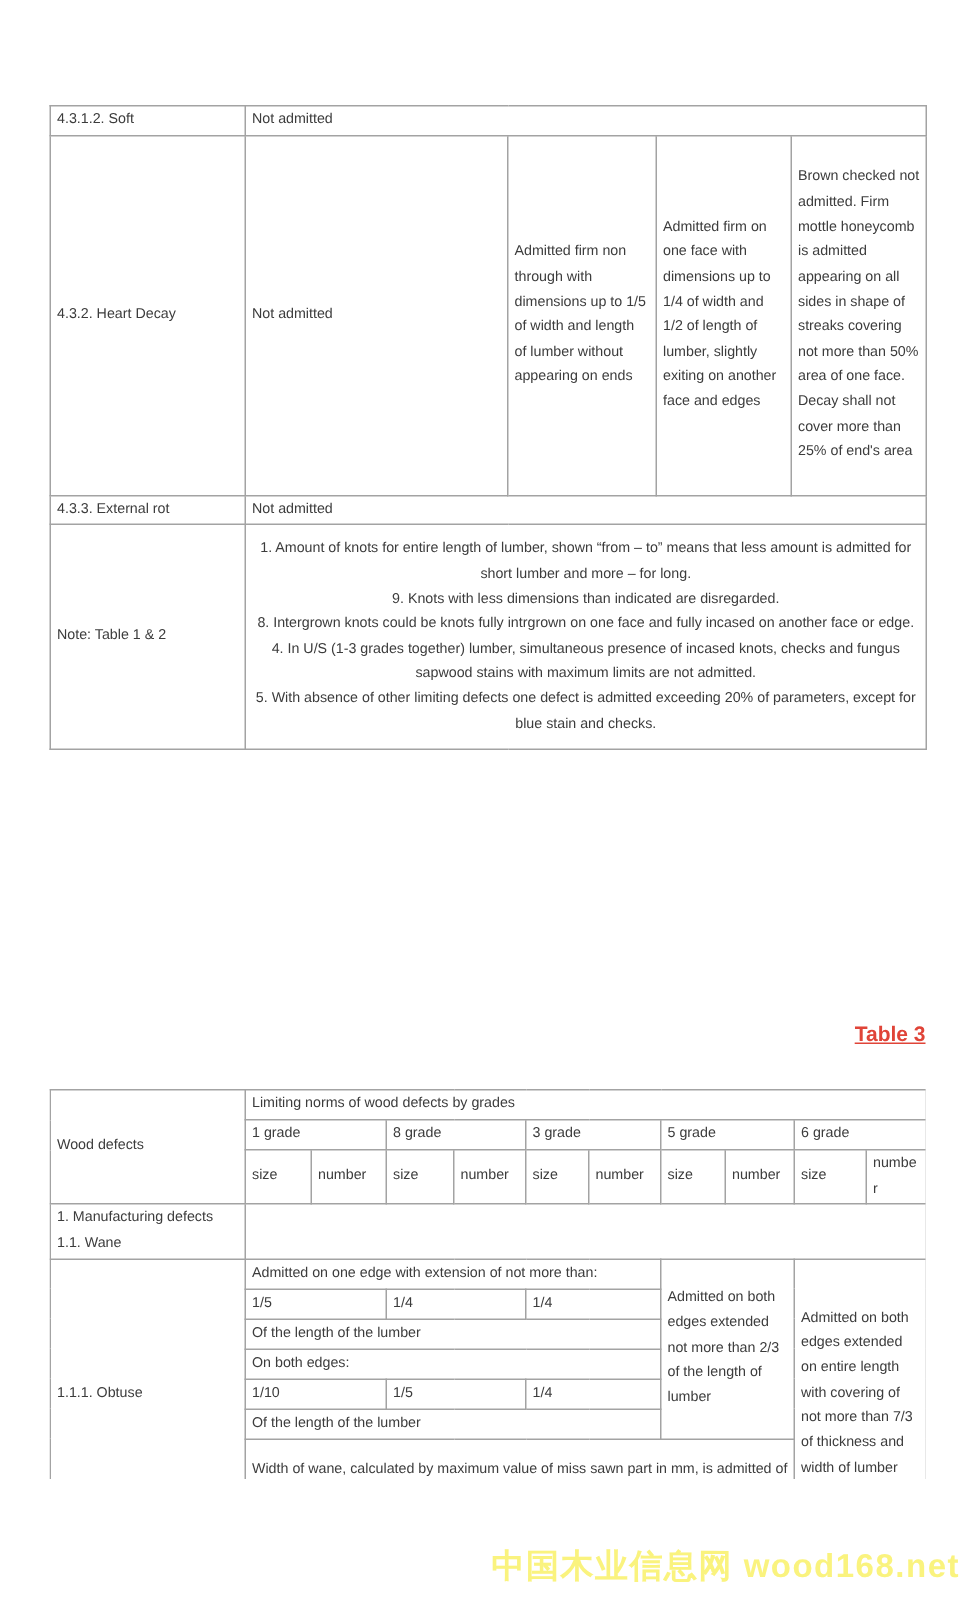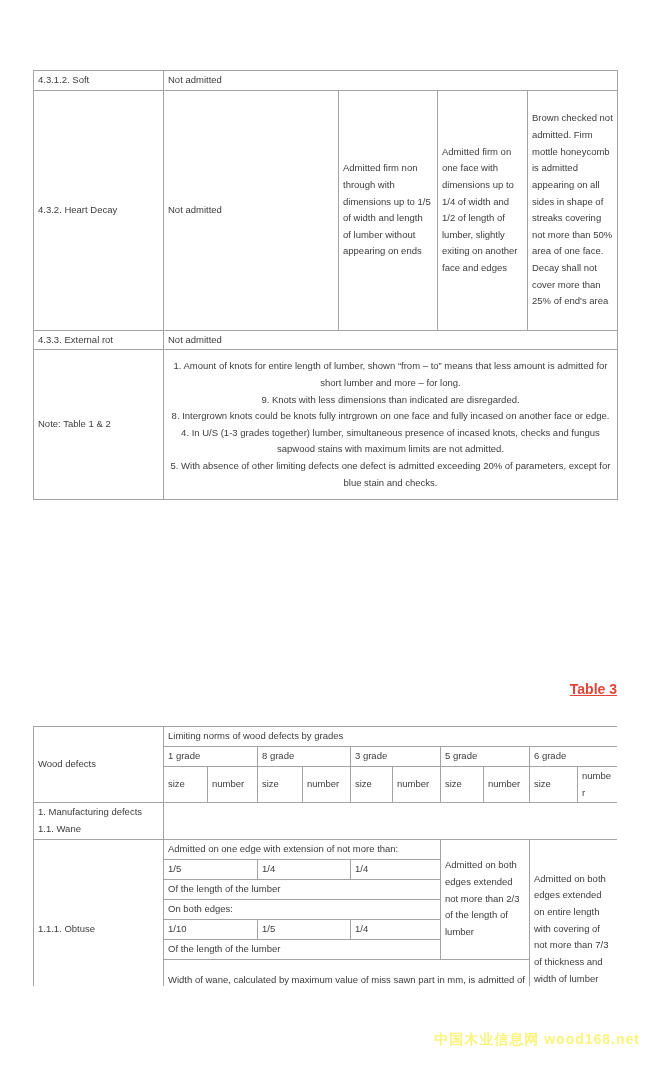--- a/index.html
+++ b/index.html
@@ -24,21 +24,21 @@
   td.vtop { vertical-align:top; }
   .preline { white-space:pre-line; }
   .note-item { margin:0;text-align:center; }
   .tbl-link {
     position:absolute; top:677px; right:31px;
     color:var(--link-red,#e04438); font-weight:bold; font-size:14px;
     text-decoration:underline; cursor:pointer;
   }
   .watermark {
     position:absolute; top:1031px; right:8px;
-    color:var(--wm-yellow,#faf37e); font-weight:bold; font-size:14px;
+    color:var(--wm-yellow,#faf37e); font-weight:bold; font-size:22px;
     line-height:1.2; letter-spacing:1px; white-space:nowrap;
   }
 </style>
 </head>
 <body style="--link-red: #e04438; --wm-yellow: #faf37e;">
 
 <div class="t1-wrap">
   <table class="doc">
     <colgroup>
       <col style="width:130px">

